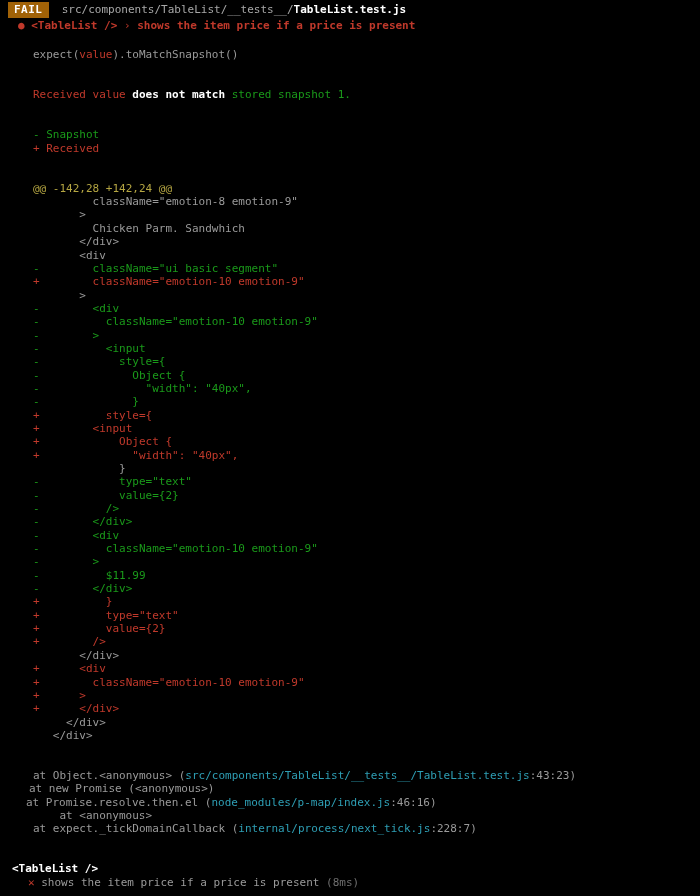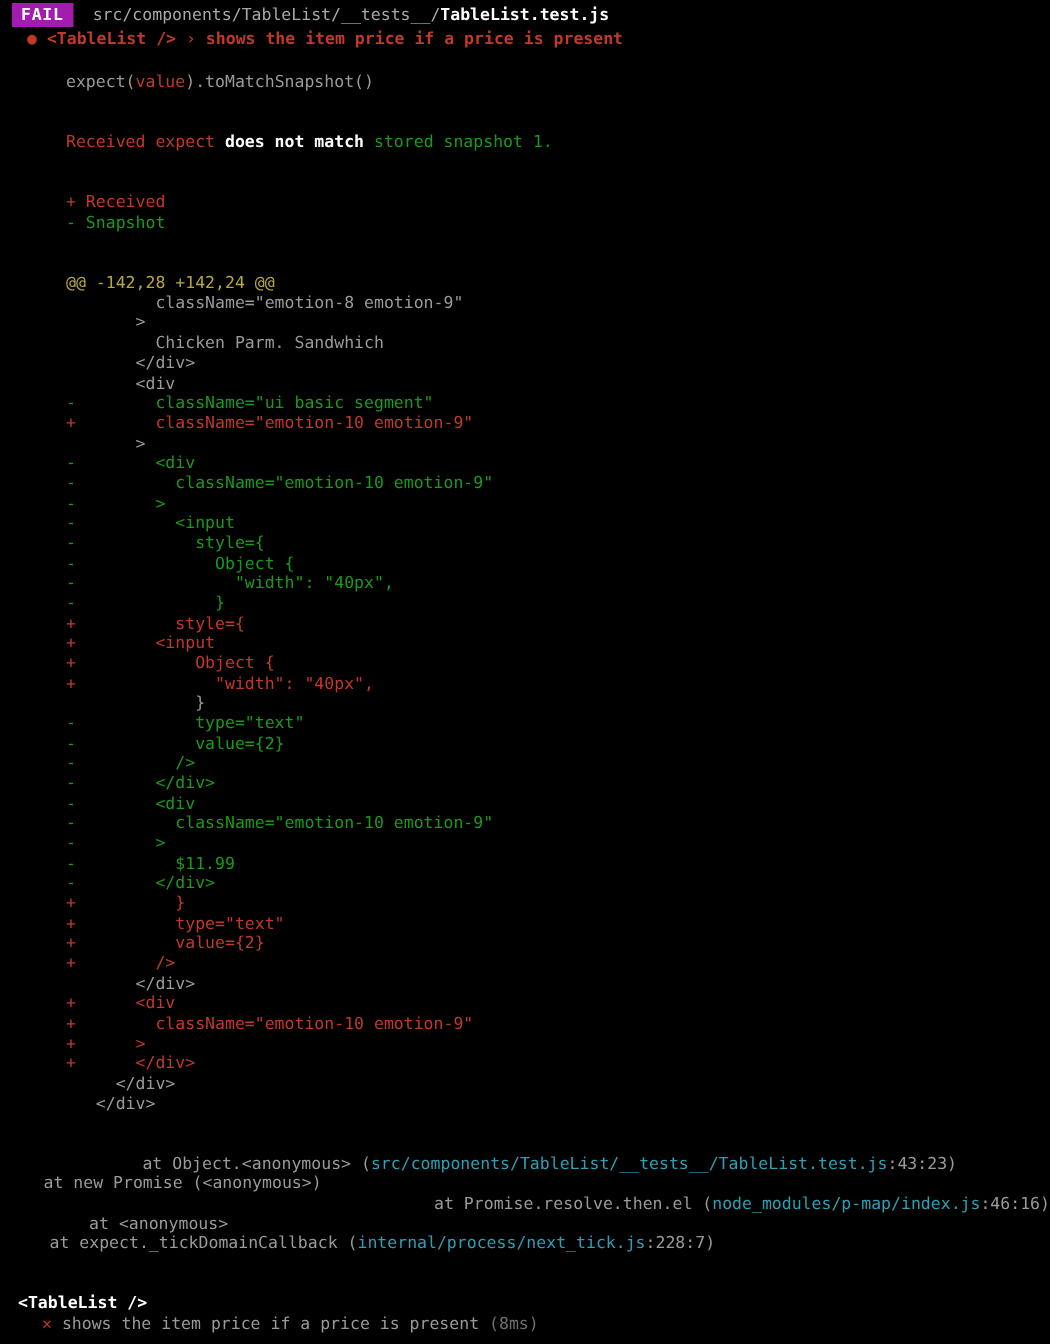--- a/index.html
+++ b/index.html
@@ -32,57 +32,57 @@
   .c-green    { color: #1a9a1a; }
   .c-white-b  { color: #ffffff; font-weight: bold; }
   .c-grey     { color: #9a9a9a; }
   .c-dim      { color: #6f6f6f; }
   .c-yellow   { color: #b5a642; }
   .c-cyan     { color: #2e9fb5; }
 
   
   .hdr-line { padding-top: 3px; padding-left: 8px; white-space: pre; height: 16px; }
   .badge {
-    background: #a21caf;
+    background: #a16207;
     color: #ffffff;
     font-weight: bold;
     padding: 1px 6px 2px 6px;
     letter-spacing: 0.5px;
     font-size: 11px;
   }
   .path-dim { color: #a8a8a8; }
   .path-strong { color: #ffffff; font-weight: bold; }
   .test-line { padding-left: 18px; white-space: pre; height: 16px; }
-  .indent1 { padding-left: 33px; margin-left: 11px; }
+  .indent1 { padding-left: 33px; }
 
   .spacer { height: 13.35px; }
 </style>
 </head>
 <body>
 
 <div class="term">
 
   <div class="hdr-line"><span class="badge">FAIL</span><span class="path-dim">  </span><span class="path-dim">src/components/TableList/__tests__/</span><span class="path-strong">TableList.test.js</span></div>
 
   <div class="test-line"><span class="c-red">●</span><span class="c-red"> </span><span class="c-red-b">&lt;TableList /&gt;</span><span class="c-red"> </span><span class="c-red">›</span><span class="c-red"> </span><span class="c-red-b">shows the item price if a price is present</span></div>
 
   <div class="spacer"></div>
 
   <div class="row indent1"><span class="c-grey">expect(</span><span class="c-red">value</span><span class="c-grey">).toMatchSnapshot()</span></div>
 
   <div class="spacer"></div>
   <div class="spacer"></div>
 
-  <div class="row indent1"><span class="c-red">Received expect</span><span class="c-white-b"> does not match </span><span class="c-green">stored snapshot 1.</span></div>
+  <div class="row indent1"><span class="c-red">Received value</span><span class="c-white-b"> does not match </span><span class="c-green">stored snapshot 1.</span></div>
 
   <div class="spacer"></div>
   <div class="spacer"></div>
 
+  <div class="row indent1"><span class="c-green">- Snapshot</span></div>
   <div class="row indent1"><span class="c-red">+ Received</span></div>
-  <div class="row indent1"><span class="c-green">- Snapshot</span></div>
 
   <div class="spacer"></div>
   <div class="spacer"></div>
 
   <div class="row indent1"><span class="c-yellow">@@ -142,28 +142,24 @@</span></div>
 
   <div id="diff-body">
       <div class="row indent1"><span class="c-grey"> </span><span class="c-grey">        className="emotion-8 emotion-9"</span></div>
       <div class="row indent1"><span class="c-grey"> </span><span class="c-grey">      &gt;</span></div>
       <div class="row indent1"><span class="c-grey"> </span><span class="c-grey">        Chicken Parm. Sandwhich</span></div>
@@ -123,23 +123,23 @@
       <div class="row indent1"><span class="c-red">+</span><span class="c-red">      &gt;</span></div>
       <div class="row indent1"><span class="c-red">+</span><span class="c-red">      &lt;/div&gt;</span></div>
       <div class="row indent1"><span class="c-grey"> </span><span class="c-grey">    &lt;/div&gt;</span></div>
       <div class="row indent1"><span class="c-grey"> </span><span class="c-grey">  &lt;/div&gt;</span></div>
     </div>
 
   <div class="spacer"></div>
   <div class="spacer"></div>
 
   <div id="stack-trace">
-      <div class="row" style="padding-left: 33px; text-align: center;"><span class="c-grey">at Object.&lt;anonymous&gt; (</span><span class="c-cyan">src/components/TableList/__tests__/TableList.test.js</span><span class="c-grey">:43:23</span><span class="c-grey">)</span></div>
+      <div class="row" style="padding-left: 33px;"><span class="c-grey">at Object.&lt;anonymous&gt; (</span><span class="c-cyan">src/components/TableList/__tests__/TableList.test.js</span><span class="c-grey">:43:23</span><span class="c-grey">)</span></div>
       <div class="row" style="padding-left: 29px;"><span class="c-grey">at new Promise (&lt;anonymous&gt;)</span></div>
-      <div class="row" style="padding-left: 36px; text-align: right;"><span class="c-grey">at Promise.resolve.then.el (</span><span class="c-cyan">node_modules/p-map/index.js</span><span class="c-grey">:46:16</span><span class="c-grey">)</span></div>
+      <div class="row" style="padding-left: 26px;"><span class="c-grey">at Promise.resolve.then.el (</span><span class="c-cyan">node_modules/p-map/index.js</span><span class="c-grey">:46:16</span><span class="c-grey">)</span></div>
       <div class="row" style="padding-left: 59.4px;"><span class="c-grey">at &lt;anonymous&gt;</span></div>
       <div class="row" style="padding-left: 33px;"><span class="c-grey">at expect._tickDomainCallback (</span><span class="c-cyan">internal/process/next_tick.js</span><span class="c-grey">:228:7</span><span class="c-grey">)</span></div>
     </div>
 
   <div class="spacer"></div>
   <div class="spacer"></div>
 
   <div class="row" style="padding-left:12px"><span class="c-white-b">&lt;TableList /&gt;</span></div>
   <div class="row" style="padding-left:28px"><span class="c-red">✕</span><span class="c-grey"> </span><span class="c-grey">shows the item price if a price is present</span><span class="c-grey"> </span><span class="c-dim">(8ms)</span></div>
 

